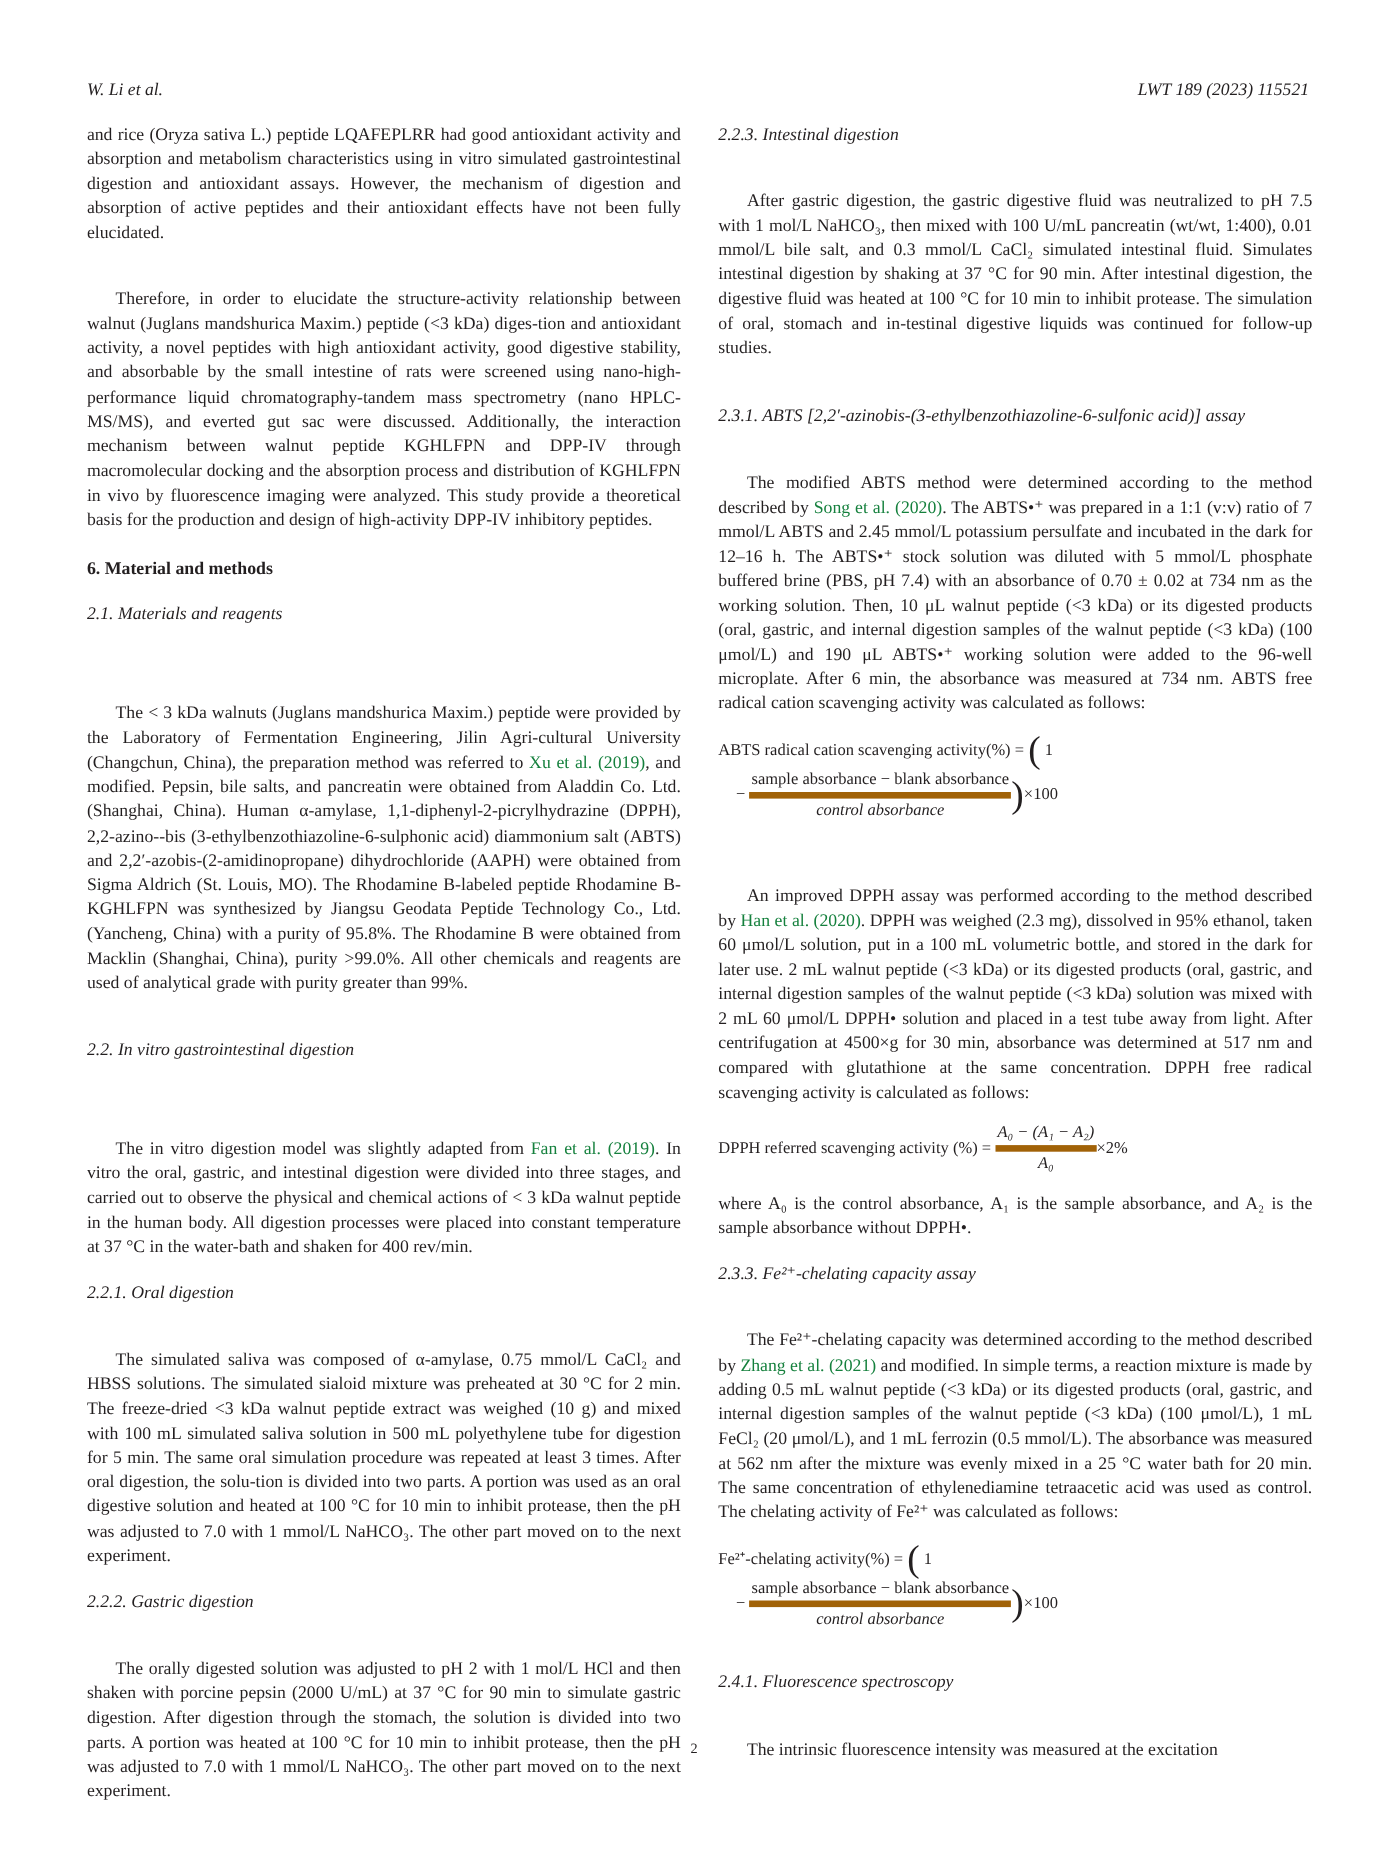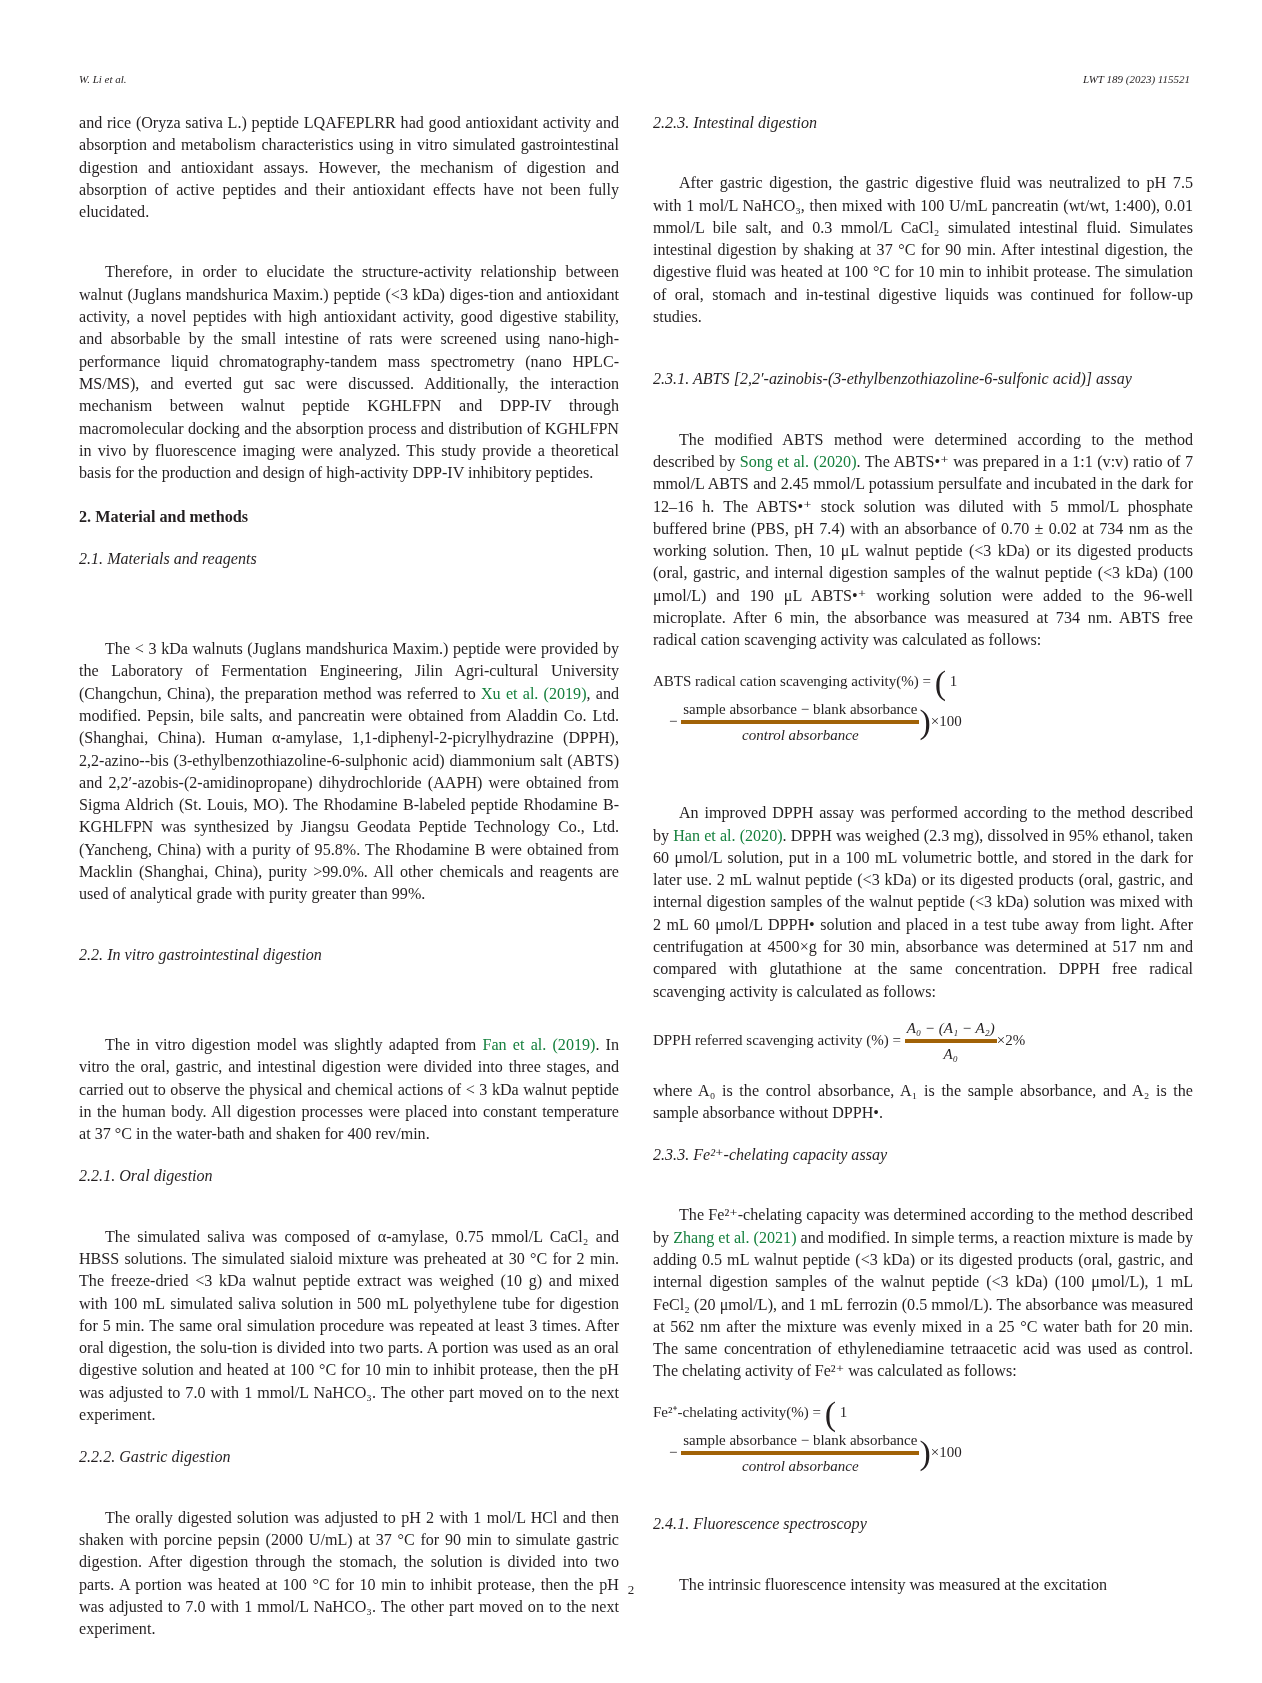--- a/index.html
+++ b/index.html
@@ -1,48 +1,48 @@
 <!DOCTYPE html>
 <html><head>
 <meta charset="utf-8">
 <style>
   html, body { margin: 0; padding: 0; background: #ffffff; }
   body { width: 1262px; height: 1683px; position: relative; overflow: hidden;
          font-family: "Liberation Serif", "DejaVu Serif", serif; color: #231f20; }
-  .hdr { position: absolute; top: 73px; font-size: 11px; font-style: italic; }
+  .hdr { position: absolute; top: 73px; font-size: 16px; font-style: italic; }
   .hdr.left { left: 79px; }
   .hdr.right { right: 72px; }
   .col { position: absolute; top: 112px; width: 540px; font-size: 16.1px; line-height: 22.3px; }
   .col.left { left: 79px; }
   .col.right { left: 653px; }
   p { margin: 0; text-align: justify; hyphens: manual; }
   p.ind { text-indent: 26px; margin-top: 38px; }
   .h1 { font-weight: bold; font-size: 16.2px; margin: 0; }
   .h2 { font-style: italic; margin: 0; }
   .h3 { font-style: italic; margin: 0; }
   .link { color: #15803d; }
   .eq { font-family: "Liberation Serif", serif; font-size: 15px; position: relative; }
   .frac { display: inline-block; vertical-align: middle; text-align: center; }
-  .frac .num { display: block; border-bottom: 4px solid #a16207; padding: 0 2px; }
+  .frac .num { display: block; border-bottom: 6px solid #a16207; padding: 0 2px; }
   .frac .den { display: block; font-style: italic; }
   .bigparen { font-size: 34px; font-weight: 200; vertical-align: middle; line-height: 1; }
   .page-num { position: absolute; top: 1582px; left: 0; width: 1262px; text-align: center; font-size: 13px; }
 </style>
 </head>
 <body>
 
 <div class="hdr left">W. Li et al.</div>
 <div class="hdr right">LWT 189 (2023) 115521</div>
 
 <div class="col left">
   <p>and rice (Oryza sativa L.) peptide LQAFEPLRR had good antioxidant activity and absorption and metabolism characteristics using in vitro simulated gastrointestinal digestion and antioxidant assays. However, the mechanism of digestion and absorption of active peptides and their antioxidant effects have not been fully elucidated.</p>
   <p class="ind">Therefore, in order to elucidate the structure-activity relationship between walnut (Juglans mandshurica Maxim.) peptide (&lt;3 kDa) diges-tion and antioxidant activity, a novel peptides with high antioxidant activity, good digestive stability, and absorbable by the small intestine of rats were screened using nano-high-performance liquid chromatography-tandem mass spectrometry (nano HPLC-MS/MS), and everted gut sac were discussed. Additionally, the interaction mechanism between walnut peptide KGHLFPN and DPP-IV through macromolecular docking and the absorption process and distribution of KGHLFPN in vivo by fluorescence imaging were analyzed. This study provide a theoretical basis for the production and design of high-activity DPP-IV inhibitory peptides.</p>
 
   <div style="height:22px"></div>
-  <div class="h1">2.  Material and methods</div>
+  <div class="h1">6.  Material and methods</div>
   <div style="height:19px"></div>
   <div class="h2">2.1.  Materials and reagents</div>
   <div style="height:30px"></div>
   <p class="ind"><span>The &lt; 3 kDa walnuts (Juglans mandshurica Maxim.) peptide were provided by the Laboratory of Fermentation Engineering, Jilin Agri-cultural University (Changchun, China), the preparation method was referred to </span><span class="link">Xu et al. (2019)</span><span>, and modified. Pepsin, bile salts, and pancreatin were obtained from Aladdin Co. Ltd. (Shanghai, China). Human α-amylase, 1,1-diphenyl-2-picrylhydrazine (DPPH), 2,2-azino--bis (3-ethylbenzothiazoline-6-sulphonic acid) diammonium salt (ABTS) and 2,2′-azobis-(2-amidinopropane) dihydrochloride (AAPH) were obtained from Sigma Aldrich (St. Louis, MO). The Rhodamine B-labeled peptide Rhodamine B-KGHLFPN was synthesized by Jiangsu Geodata Peptide Technology Co., Ltd. (Yancheng, China) with a purity of 95.8%. The Rhodamine B were obtained from Macklin (Shanghai, China), purity &gt;99.0%. All other chemicals and reagents are used of analytical grade with purity greater than 99%.</span></p>
 
   <div style="height:38px"></div>
   <div class="h2">2.2.  In vitro gastrointestinal digestion</div>
   <div style="height:30px"></div>
   <p class="ind"><span>The in vitro digestion model was slightly adapted from </span><span class="link">Fan et al. (2019)</span><span>. In vitro the oral, gastric, and intestinal digestion were divided into three stages, and carried out to observe the physical and chemical actions of &lt; 3 kDa walnut peptide in the human body. All digestion processes were placed into constant temperature at 37 °C in the water-bath and shaken for 400 rev/min.</span></p>
 

